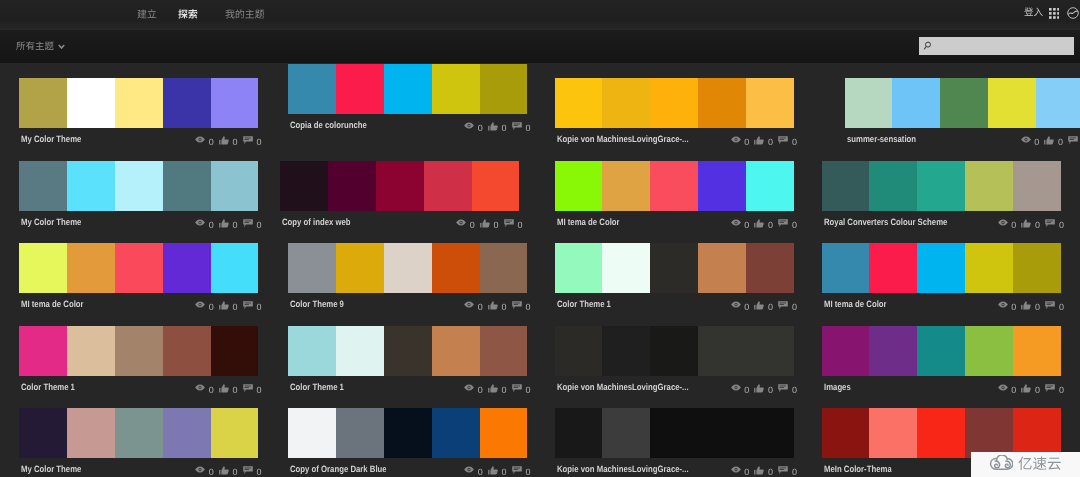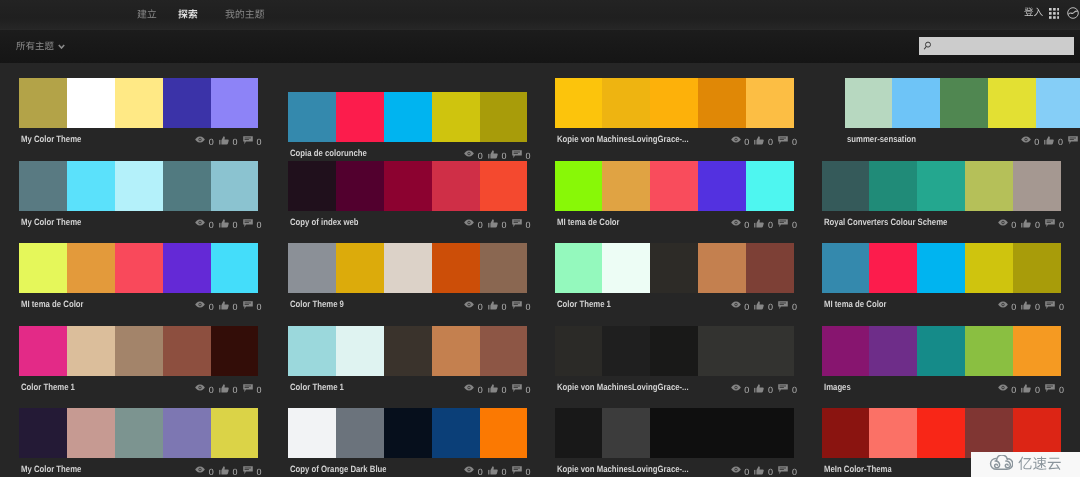--- a/index.html
+++ b/index.html
@@ -233,21 +233,21 @@
               <svg width="10" height="9" viewBox="0 0 10 9">
                 <path d="M0.2 0.2 H9.8 V5.6 H2.9 L1.4 8.3 L1.4 5.6 H0.2 Z" fill="#868686"></path>
                 <rect x="1.6" y="1.6" width="6.4" height="0.75" fill="#2b2b2b"></rect>
                 <rect x="1.6" y="3.2" width="4.3" height="0.75" fill="#2b2b2b"></rect>
               </svg>
               <span class="n">0</span>
             </div>
           </div>
         </div>
       </div>
-      <div class="card" style="left: 288px; top: 92px;">
+      <div class="card" style="left: 288px; top: 64px;">
         <div class="swatches">
           <div class="sw" style="background:#3489ad"></div>
           <div class="sw" style="background:#fc1c4c"></div>
           <div class="sw" style="background:#00b4f0"></div>
           <div class="sw" style="background:#cfc40e"></div>
           <div class="sw" style="background:#a89c0a"></div>
         </div>
         <div class="cardmeta">
           <div class="cardtitle">Copia de colorunche</div>
           <div class="stats">
@@ -381,21 +381,21 @@
               <svg width="10" height="9" viewBox="0 0 10 9">
                 <path d="M0.2 0.2 H9.8 V5.6 H2.9 L1.4 8.3 L1.4 5.6 H0.2 Z" fill="#868686"></path>
                 <rect x="1.6" y="1.6" width="6.4" height="0.75" fill="#2b2b2b"></rect>
                 <rect x="1.6" y="3.2" width="4.3" height="0.75" fill="#2b2b2b"></rect>
               </svg>
               <span class="n">0</span>
             </div>
           </div>
         </div>
       </div>
-      <div class="card" style="left: 288px; top: 160.5px;">
+      <div class="card" style="left: 280px; top: 160.5px;">
         <div class="swatches">
           <div class="sw" style="background:#20101c"></div>
           <div class="sw" style="background:#52002e"></div>
           <div class="sw" style="background:#8c0230"></div>
           <div class="sw" style="background:#cf2f47"></div>
           <div class="sw" style="background:#f4492f"></div>
         </div>
         <div class="cardmeta">
           <div class="cardtitle">Copy of index web</div>
           <div class="stats">

